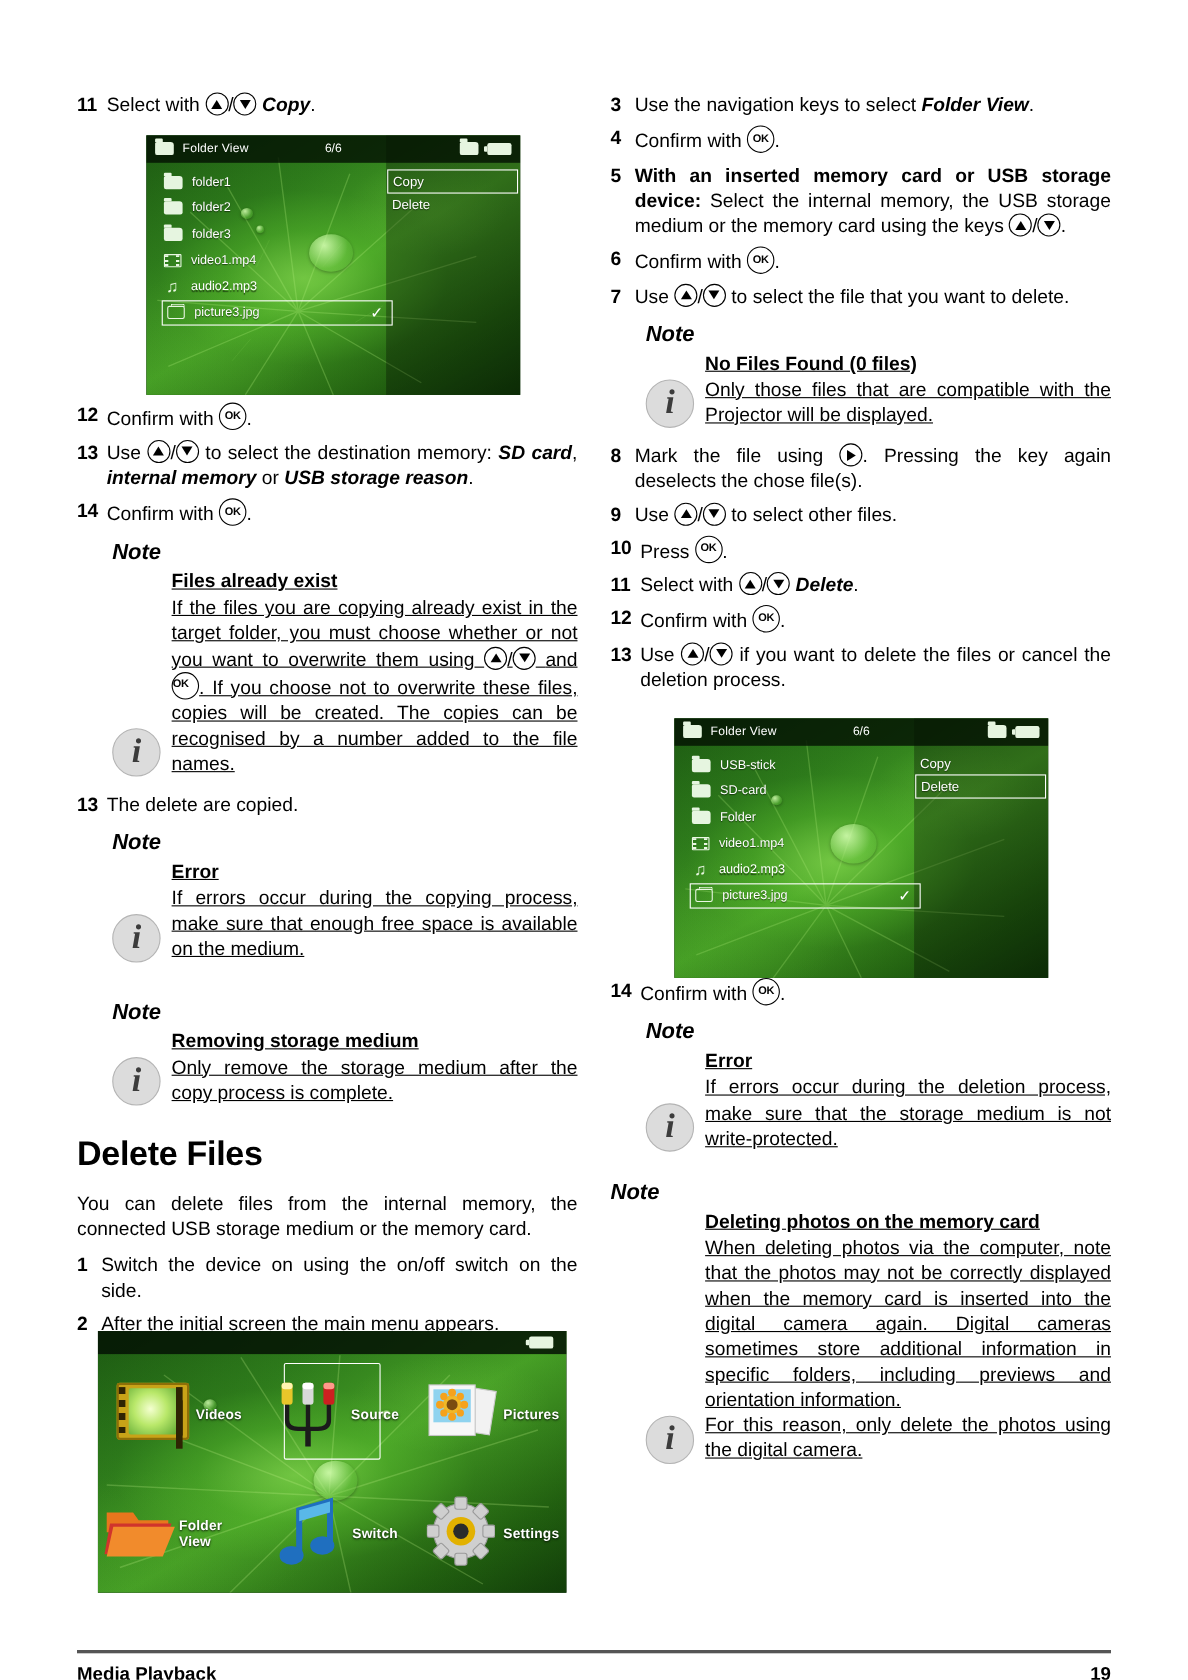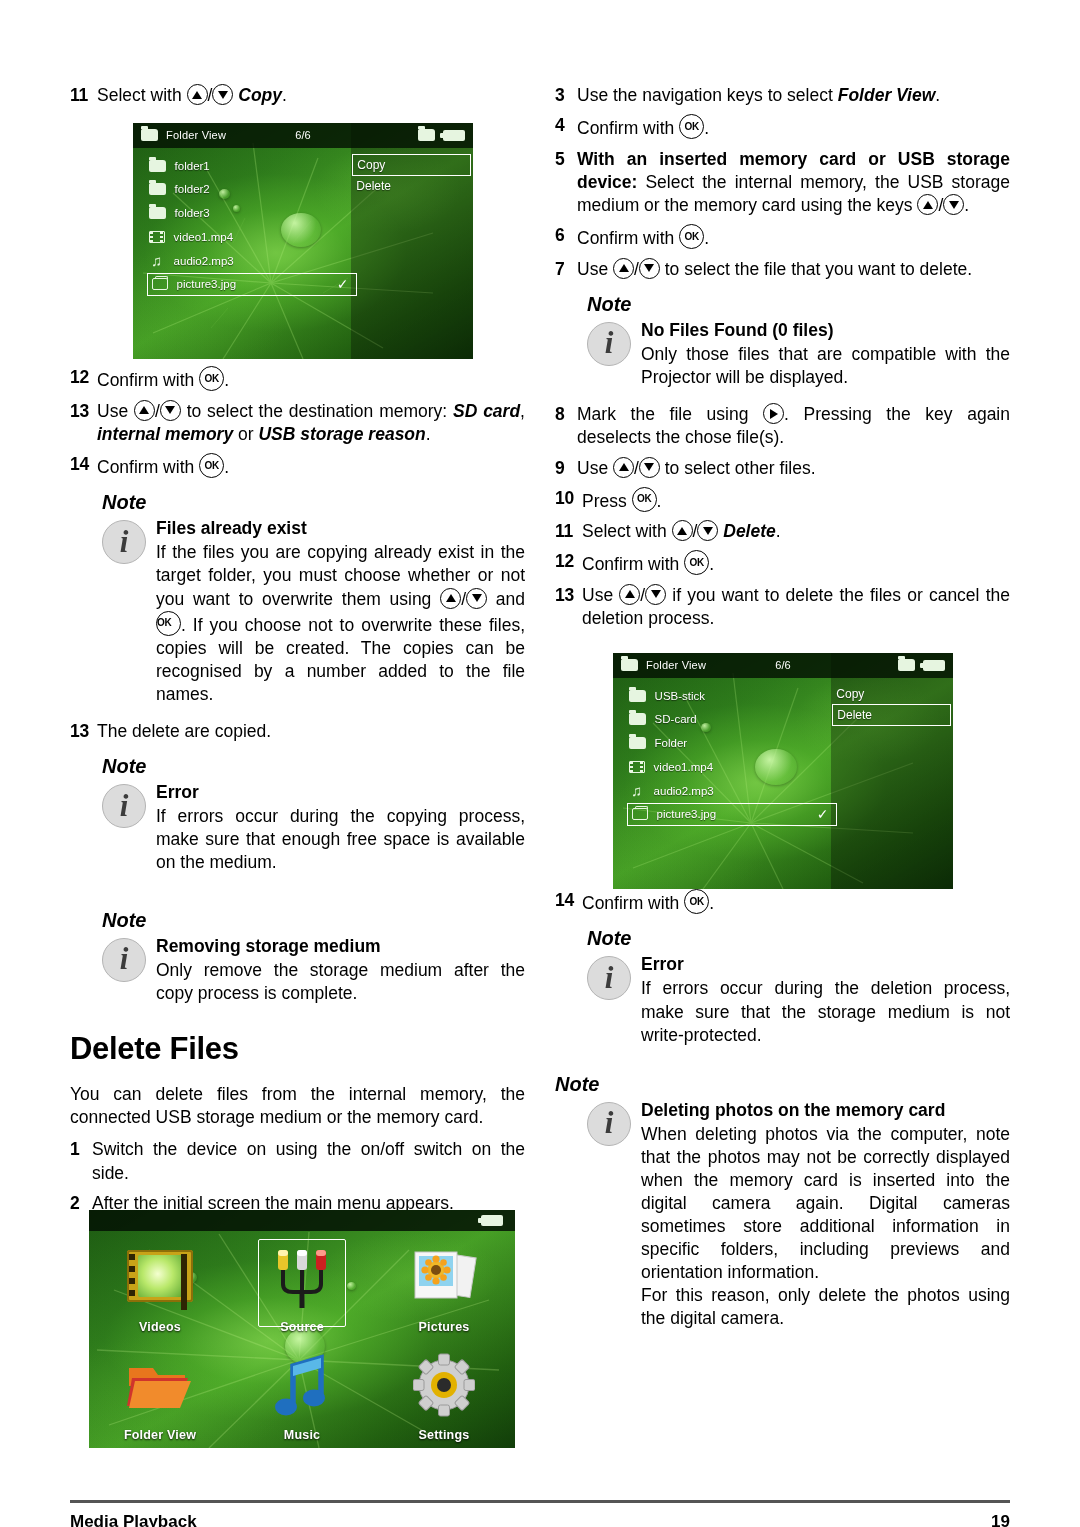--- a/index.html
+++ b/index.html
@@ -68,21 +68,21 @@
   }
 
   
   .note { margin: 12px 0 14px 32px; }
   .note-label {
     font-style: italic;
     font-weight: bold;
     font-size: 20px;
     margin-bottom: 4px;
   }
-  .note-body { display: flex; align-items: flex-start; }
+  .note-body { display: flex; align-items: flex-end; text-decoration: underline; }
   .info-icon {
     flex: 0 0 auto;
     width: 44px; height: 44px;
     border-radius: 50%;
     background: #dcdcdc;
     border: 1.5px solid #b4b4b4;
     margin-right: 10px;
     margin-top: 2px;
     position: relative;
     box-sizing: border-box;
@@ -405,21 +405,21 @@
   .menu-grid {
     position: absolute;
     left: 0; top: 9%; right: 0; bottom: 0;
     display: grid;
     grid-template-columns: 1fr 1fr 1fr;
     grid-template-rows: 1fr 1fr;
   }
   .menu-cell {
     position: relative;
     display: flex;
-    flex-direction: column;
+    flex-direction: row;
     align-items: center;
     justify-content: center;
   }
   .menu-cell .glyph {
     width: 78px; height: 78px;
     position: relative;
     margin-bottom: 4px;
   }
   .menu-cell .mlabel {
     font-size: 12.5px;
@@ -741,21 +741,21 @@
 
         <div class="menu-cell">
           <div class="glyph">
             <svg class="g-music" viewBox="0 0 54 66">
               <path d="M18 54 L18 14 L46 6 L46 44" stroke="#1f6fbf" stroke-width="5.5" fill="none"></path>
               <path d="M18 14 L46 6 L46 16 L18 24 Z" fill="#59b8e8"></path>
               <ellipse cx="11" cy="55" rx="11" ry="8.5" fill="#1f6fbf"></ellipse>
               <ellipse cx="39" cy="46" rx="11" ry="8.5" fill="#1f6fbf"></ellipse>
             </svg>
           </div>
-          <div class="mlabel">Music</div>
+          <div class="mlabel">Switch</div>
         </div>
 
         <div class="menu-cell">
           <div class="glyph">
             <svg class="g-settings" viewBox="0 0 62 66">
               <g transform="translate(31,33)">
                 <g fill="#cfcfcf" stroke="#9a9a9a" stroke-width="1">
                   <circle r="25"></circle>
                   <g>
                     <rect x="-5.5" y="-31" width="11" height="11" rx="2"></rect>

